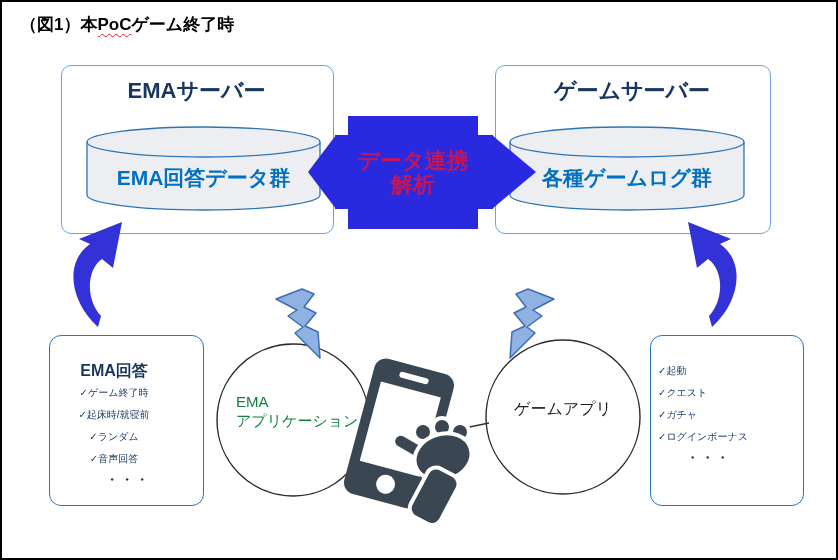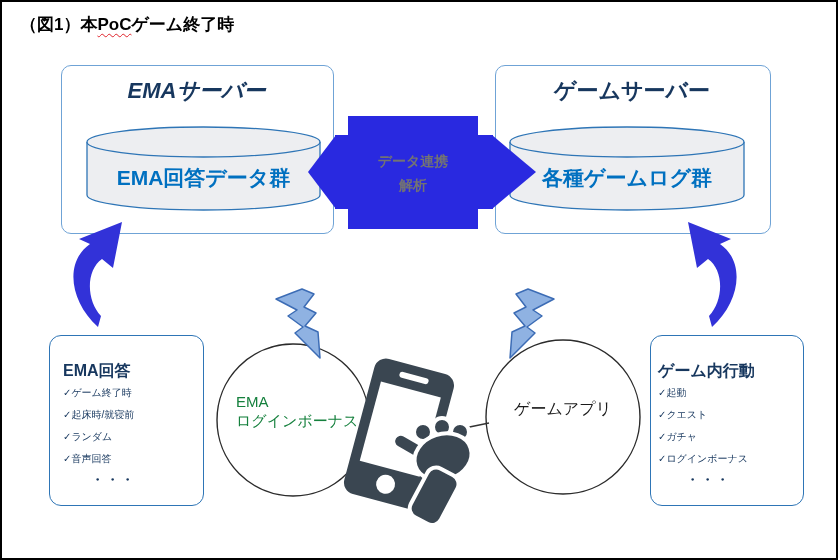--- a/index.html
+++ b/index.html
@@ -12,35 +12,35 @@
   
   .z1{z-index:1;} .z2{z-index:2;} .z3{z-index:3;}
   
   .fig-title{left:18px;top:11px;font-size:17px;font-weight:bold;color:#000;white-space:nowrap;}
   .wavy{text-decoration:underline wavy #e0242c;text-decoration-thickness:1px;text-underline-offset:3px;text-align:center;}
   
   .server-box{border:1.5px solid #6FA3D6;border-radius:10px;background:transparent;}
   .server-box.left{left:59px;top:63px;width:271px;height:167px;}
   .server-box.right{left:493px;top:63px;width:274px;height:167px;}
   .server-title{font-size:22px;font-weight:bold;color:#17375E;text-align:center;white-space:nowrap;}
-  .server-title.left{left:59px;top:74px;width:271px;font-style:italic;}
+  .server-title.left{left:59px;top:74px;width:271px;}
   .server-title.right{left:493px;top:74px;width:274px;}
   
   .db-label{font-size:21px;font-weight:bold;color:#0070C0;text-align:center;white-space:nowrap;}
   .db-label.left{left:85px;top:162px;width:233px;}
   .db-label.right{left:508px;top:162px;width:234px;}
   
-  .linkage{left:346px;top:147px;width:130px;text-align:center;color:#737373;
-           font-size:14px;font-weight:bold;line-height:24px;white-space:nowrap;}
+  .linkage{left:346px;top:147px;width:130px;text-align:center;color:#be185d;
+           font-size:22px;font-weight:bold;line-height:24px;white-space:nowrap;}
   
   .panel{border:1.6px solid #2E75B6;border-radius:12px;background:transparent;}
   .panel.left{left:47px;top:333px;width:153px;height:169px;}
   .panel.right{left:648px;top:333px;width:152px;height:169px;}
   .panel-content{color:#17375E;}
-  .panel-content.left{left:61px;top:358px;width:140px;}
+  .panel-content.left{left:42px;top:358px;width:140px;text-align:center;}
   .panel-content.right{left:656px;top:358px;width:142px;}
   .panel-header{font-size:16px;font-weight:bold;line-height:22px;white-space:nowrap;}
   .panel-item{font-size:10px;line-height:22px;white-space:nowrap;}
   .panel-ellipsis{font-size:13px;font-weight:bold;line-height:20px;padding-left:28px;letter-spacing:2px;}
   
   .circle-label-left{left:234px;top:390px;width:130px;font-size:15px;line-height:19px;color:#15803d;text-align:left;white-space:nowrap;}
   .circle-label-right{left:498px;top:397px;width:126px;font-size:16px;color:#1a1a1a;text-align:center;white-space:nowrap;}
   svg{display:block;}
 </style>
 </head>
@@ -118,27 +118,26 @@
   <div class="abs z3 panel-content left">
     <div class="panel-header">EMA回答</div>
     <div class="panel-item">✓ゲーム終了時</div>
     <div class="panel-item">✓起床時/就寝前</div>
     <div class="panel-item">✓ランダム</div>
     <div class="panel-item">✓音声回答</div>
     <div class="panel-ellipsis">・・・</div>
   </div>
 
   <div class="abs z3 panel-content right">
-    <div class="panel-header">ゲーム内行動</div>
     <div class="panel-item">✓起動</div>
     <div class="panel-item">✓クエスト</div>
     <div class="panel-item">✓ガチャ</div>
     <div class="panel-item">✓ログインボーナス</div>
     <div class="panel-ellipsis">・・・</div>
   </div>
 
   <div class="abs z3 circle-label-left">
     <div>EMA</div>
-    <div>ログインボーナス</div>
+    <div>アプリケーション</div>
   </div>
   <div class="abs z3 circle-label-right">ゲームアプリ</div>
 
 </div>
 
 </body></html>

